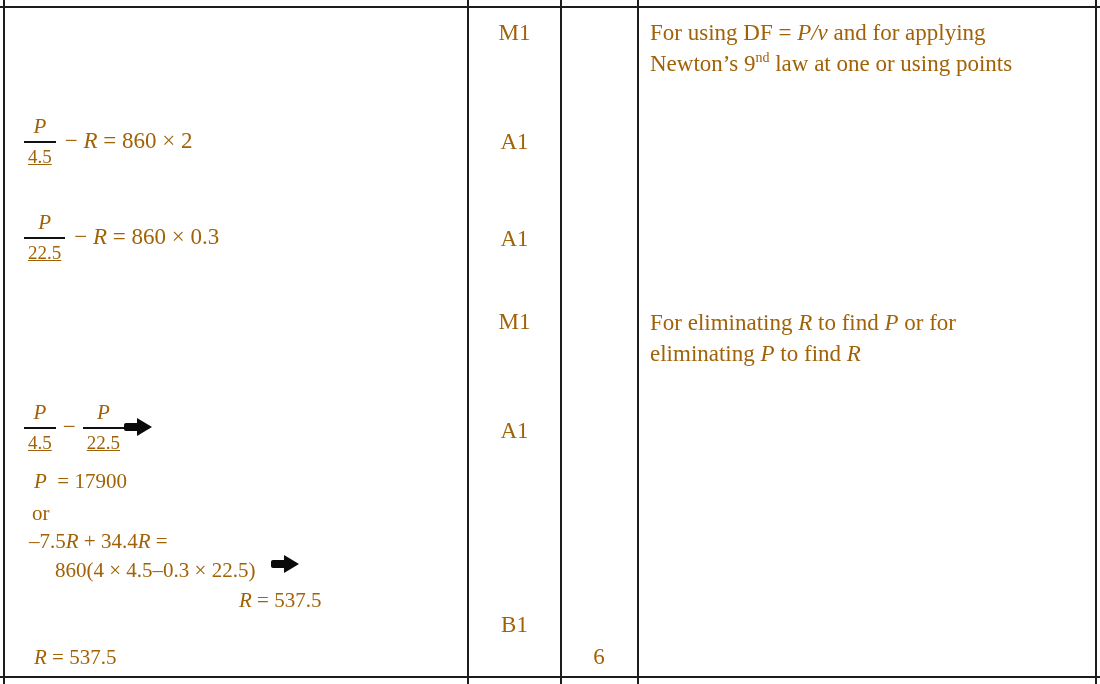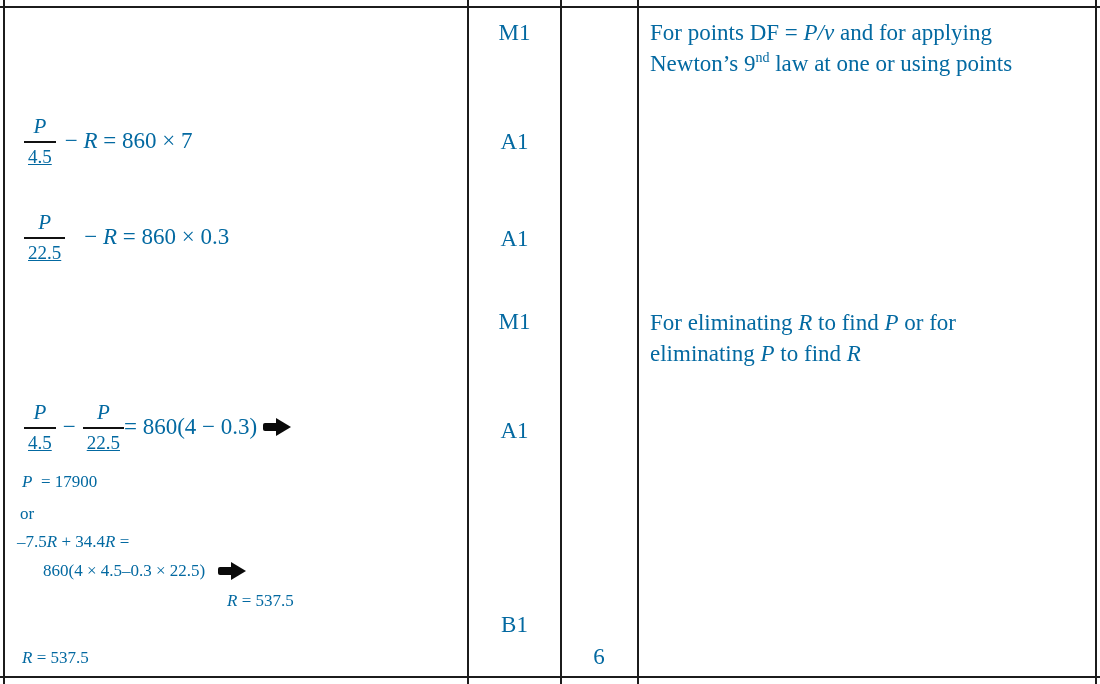--- a/index.html
+++ b/index.html
@@ -2,29 +2,29 @@
 <html><head>
 <meta charset="utf-8">
 <style>
   html, body { margin: 0; padding: 0; background: #fff; }
   #page {
     position: relative;
     width: 1100px;
     height: 684px;
     background: #ffffff;
     font-family: "Liberation Serif", "DejaVu Serif", serif;
-    color: #0369a1;
+    color: #a16207;
     overflow: hidden;
   }
   
   .vline { position: absolute; top: 0; bottom: 0; width: 2px; background: #1c1c1c; }
   .hline { position: absolute; left: 0; right: 0; height: 2px; background: #1c1c1c; }
 
   .abs { position: absolute; }
-  .txt { font-size: 17px; line-height: 31px; white-space: pre-wrap; }
+  .txt { font-size: 21px; line-height: 31px; white-space: pre-wrap; margin-left: 12px; }
   .it  { font-style: italic; }
   sup.ord { font-size: 14px; vertical-align: super; line-height: 0; }
 
   
   .mark { position: absolute; left: 469px; width: 91px; text-align: center; font-size: 23px; }
   .totalcell { position: absolute; left: 562px; width: 74px; text-align: center; font-size: 23px; }
 
   
   .comment { position: absolute; left: 650px; width: 438px; font-size: 23px; line-height: 31px; }
 
@@ -63,70 +63,69 @@
   <div class="mark" style="top:20px">M1</div>
   <div class="mark" style="top:129px">A1</div>
   <div class="mark" style="top:226px">A1</div>
   <div class="mark" style="top:309px">M1</div>
   <div class="mark" style="top:418px">A1</div>
   <div class="mark" style="top:612px">B1</div>
 
   <div class="totalcell" style="top:644px">6</div>
 
   <div class="comment" style="top:17px">
-    <span>For points DF = </span><span class="it">P/v</span><span> and for applying</span><br>
+    <span>For using DF = </span><span class="it">P/v</span><span> and for applying</span><br>
     <span>Newton’s 9</span><sup class="ord">nd</sup><span> law at one or using points</span>
   </div>
 
   <div class="comment" style="top:307px">
     <span>For eliminating </span><span class="it">R</span><span> to find </span><span class="it">P</span><span> or for</span><br>
     <span>eliminating </span><span class="it">P</span><span> to find </span><span class="it">R</span>
   </div>
 
 
   <div class="eqrow" style="left:24px; top:110px; height:62px">
     <span class="frac">
       <span class="num">P</span>
       <span class="den">4.5</span>
     </span>
-    <span class="eqtext" style="margin-left:9px"><span>− </span><span class="it">R</span><span> = 860 × 7</span></span>
+    <span class="eqtext" style="margin-left:9px"><span>− </span><span class="it">R</span><span> = 860 × 2</span></span>
   </div>
 
   <div class="eqrow" style="left:24px; top:206px; height:62px">
     <span class="frac">
       <span class="num">P</span>
       <span class="den">22.5</span>
     </span>
-    <span class="eqtext" style="margin-left:19px"><span>− </span><span class="it">R</span><span> = 860 × 0.3</span></span>
+    <span class="eqtext" style="margin-left:9px"><span>− </span><span class="it">R</span><span> = 860 × 0.3</span></span>
   </div>
 
   <div class="eqrow" style="left:24px; top:394px; height:66px">
     <span class="frac">
       <span class="num">P</span>
       <span class="den">4.5</span>
     </span>
     <span class="eqtext" style="margin:0 7px">−</span>
     <span class="frac">
       <span class="num">P</span>
       <span class="den">22.5</span>
     </span>
-    <span class="eqtext">= 860(4 − 0.3) </span>
     <span class="arrow">
         <span class="stem"></span>
         <span class="head"></span>
       </span>
   </div>
 
   <div class="abs txt" style="left:22px; top:466px"><span class="it">P</span><span>  = 17900</span></div>
 
   <div class="abs txt" style="left:20px; top:498px">or</div>
 
   <div class="abs txt" style="left:17px; top:526px"><span>–7.5</span><span class="it">R</span><span> + 34.4</span><span class="it">R</span><span> =</span></div>
 
-  <div class="abs txt" style="left:43px; top:555px; display:flex; align-items:center">
+  <div class="abs txt" style="left:43px; top:555px; display:flex; align-items:flex-start">
     <span class="eqtext">860(4 × 4.5–0.3 × 22.5)   </span>
     <span class="arrow"><span class="stem"></span><span class="head"></span></span>
   </div>
 
   <div class="abs txt" style="left:227px; top:585px"><span class="it">R</span><span> = 537.5</span></div>
 
   <div class="abs txt" style="left:22px; top:642px"><span class="it">R</span><span> = 537.5</span></div>
 
 </div>
 

